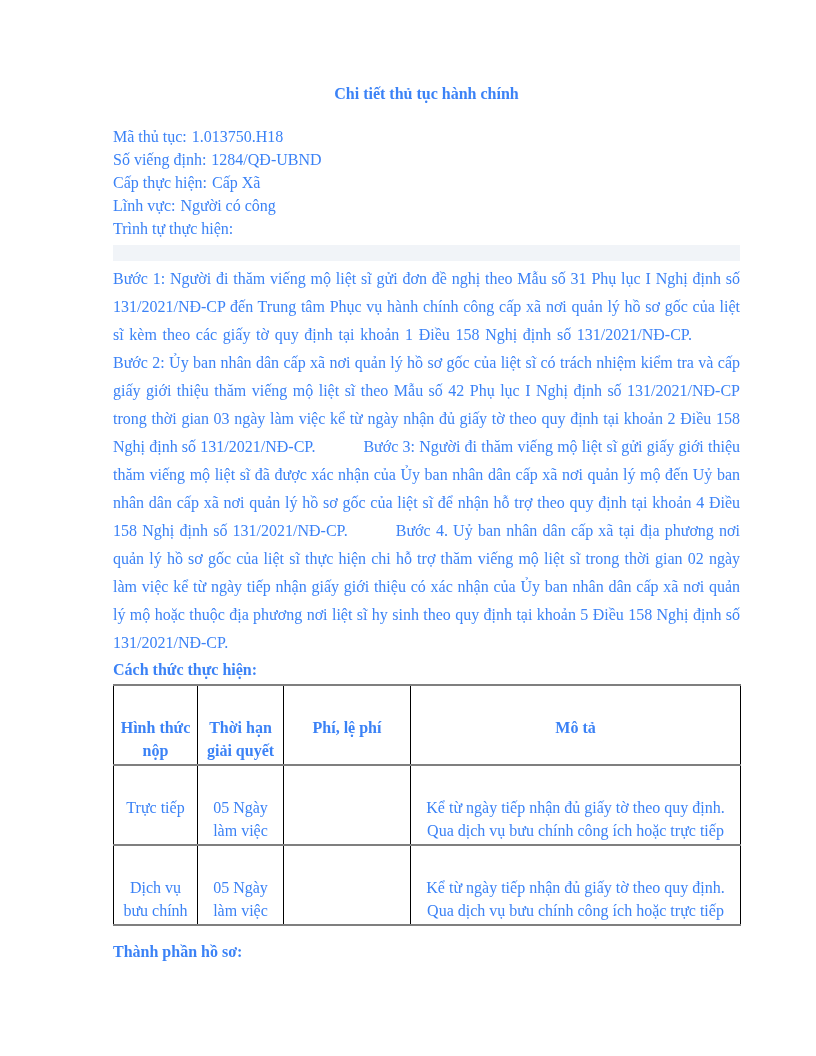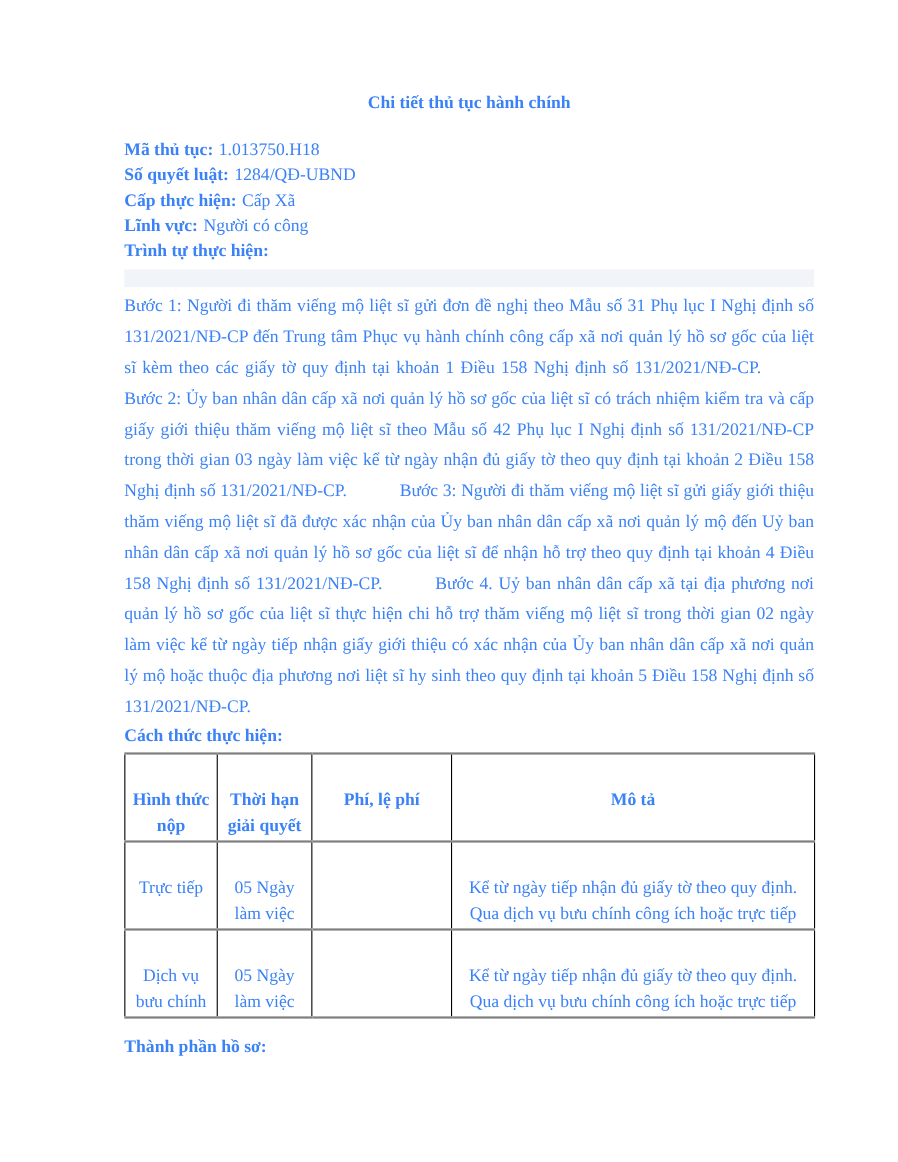--- a/index.html
+++ b/index.html
@@ -27,21 +27,21 @@
     text-align: center;
     line-height: 23px;
   }
   .fields {
     margin: 0;
   }
   .field-row {
     line-height: 23px;
   }
   .field-label {
-    font-weight: bold;
+    font-weight: normal;
     margin-right: 5px;
   }
   .highlight-bar {
     margin-top: 5px;
     height: 16px;
     background: #f1f4f8;
   }
   .steps {
     margin: 4px 0 0 0;
     line-height: 28px;
@@ -92,21 +92,21 @@
 
 <div class="page">
 
   <h1 class="doc-title">Chi tiết thủ tục hành chính</h1>
 
   <div class="fields">
     <div class="field-row">
       <span class="field-label">Mã thủ tục:</span><span class="field-value">1.013750.H18</span>
     </div>
     <div class="field-row">
-      <span class="field-label">Số quyết luật:</span><span class="field-value">1284/QĐ-UBND</span>
+      <span class="field-label">Số viếng định:</span><span class="field-value">1284/QĐ-UBND</span>
     </div>
     <div class="field-row">
       <span class="field-label">Cấp thực hiện:</span><span class="field-value">Cấp Xã</span>
     </div>
     <div class="field-row">
       <span class="field-label">Lĩnh vực:</span><span class="field-value">Người có công</span>
     </div>
     <div class="field-row">
       <span class="field-label">Trình tự thực hiện:</span><span class="field-value"></span>
     </div>

